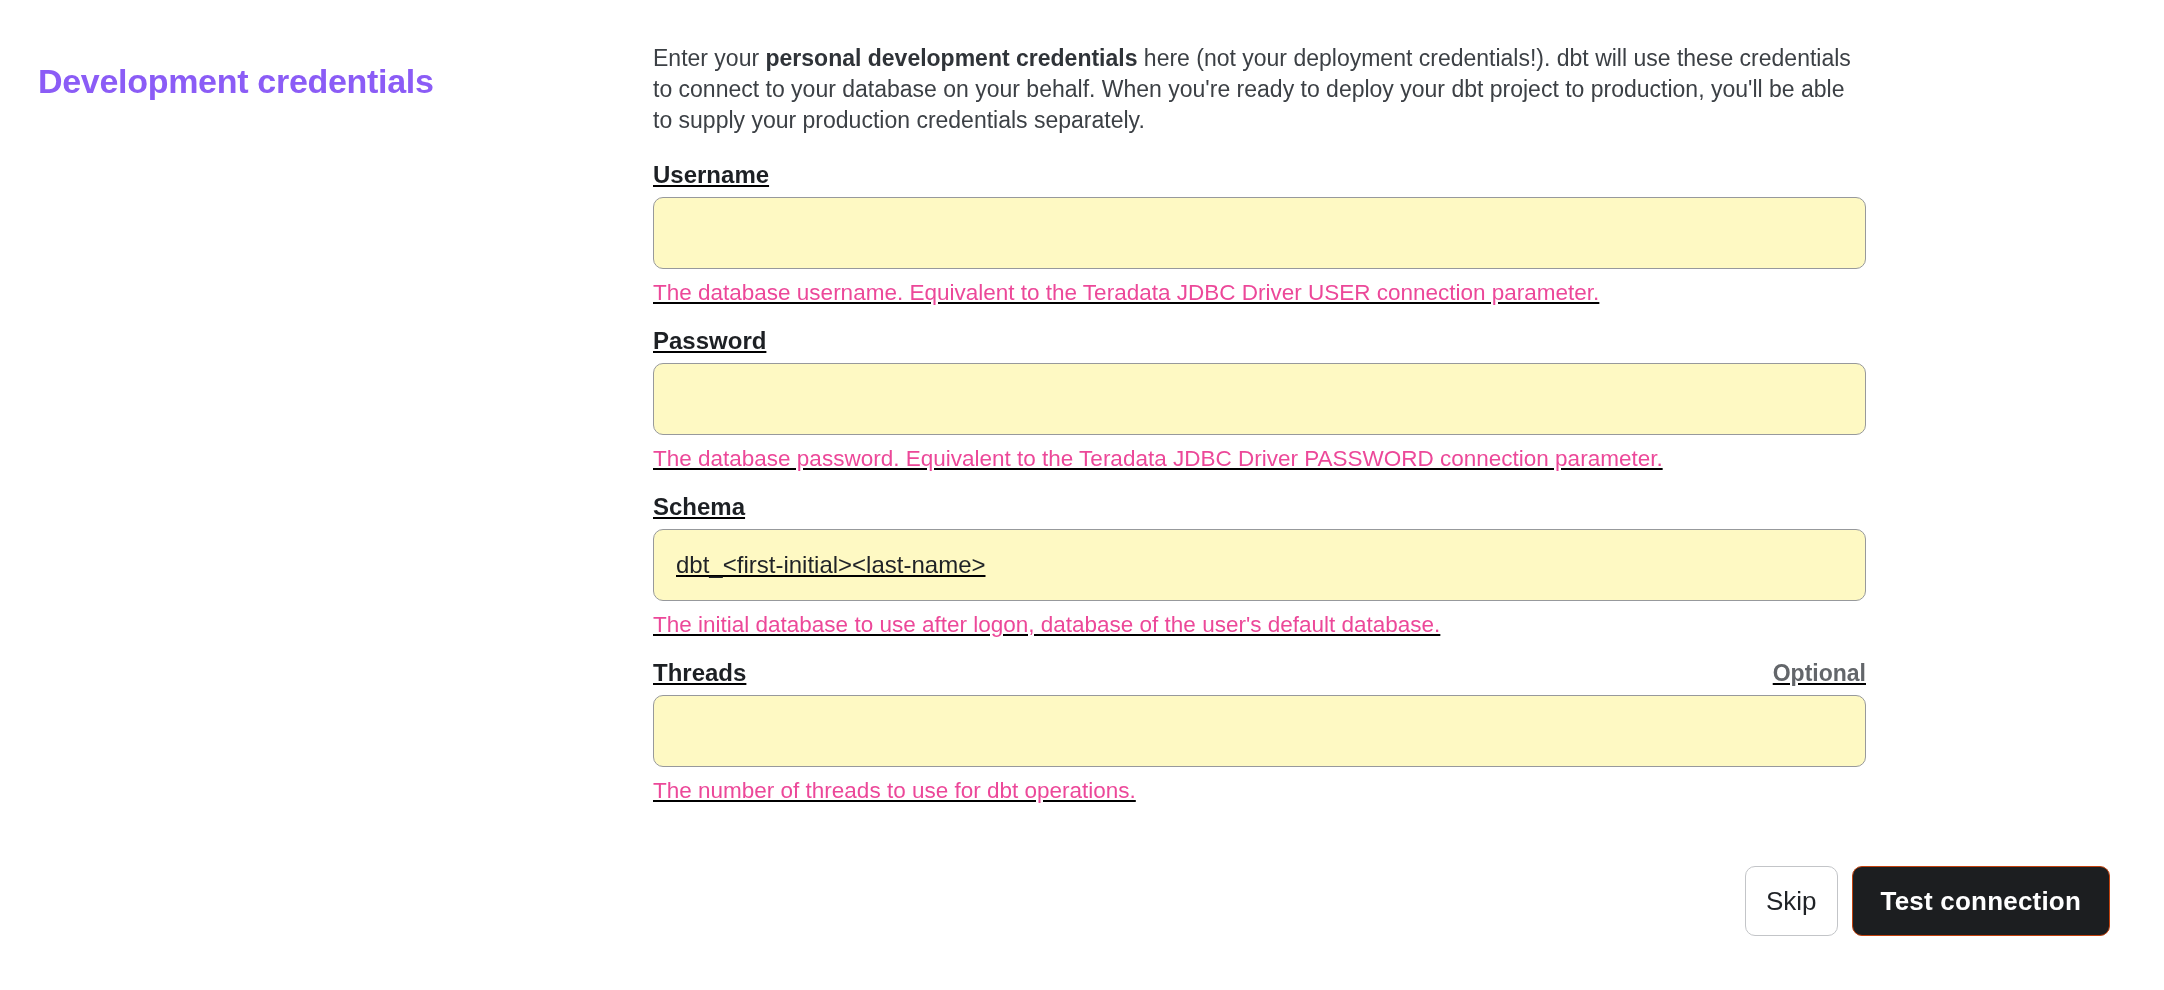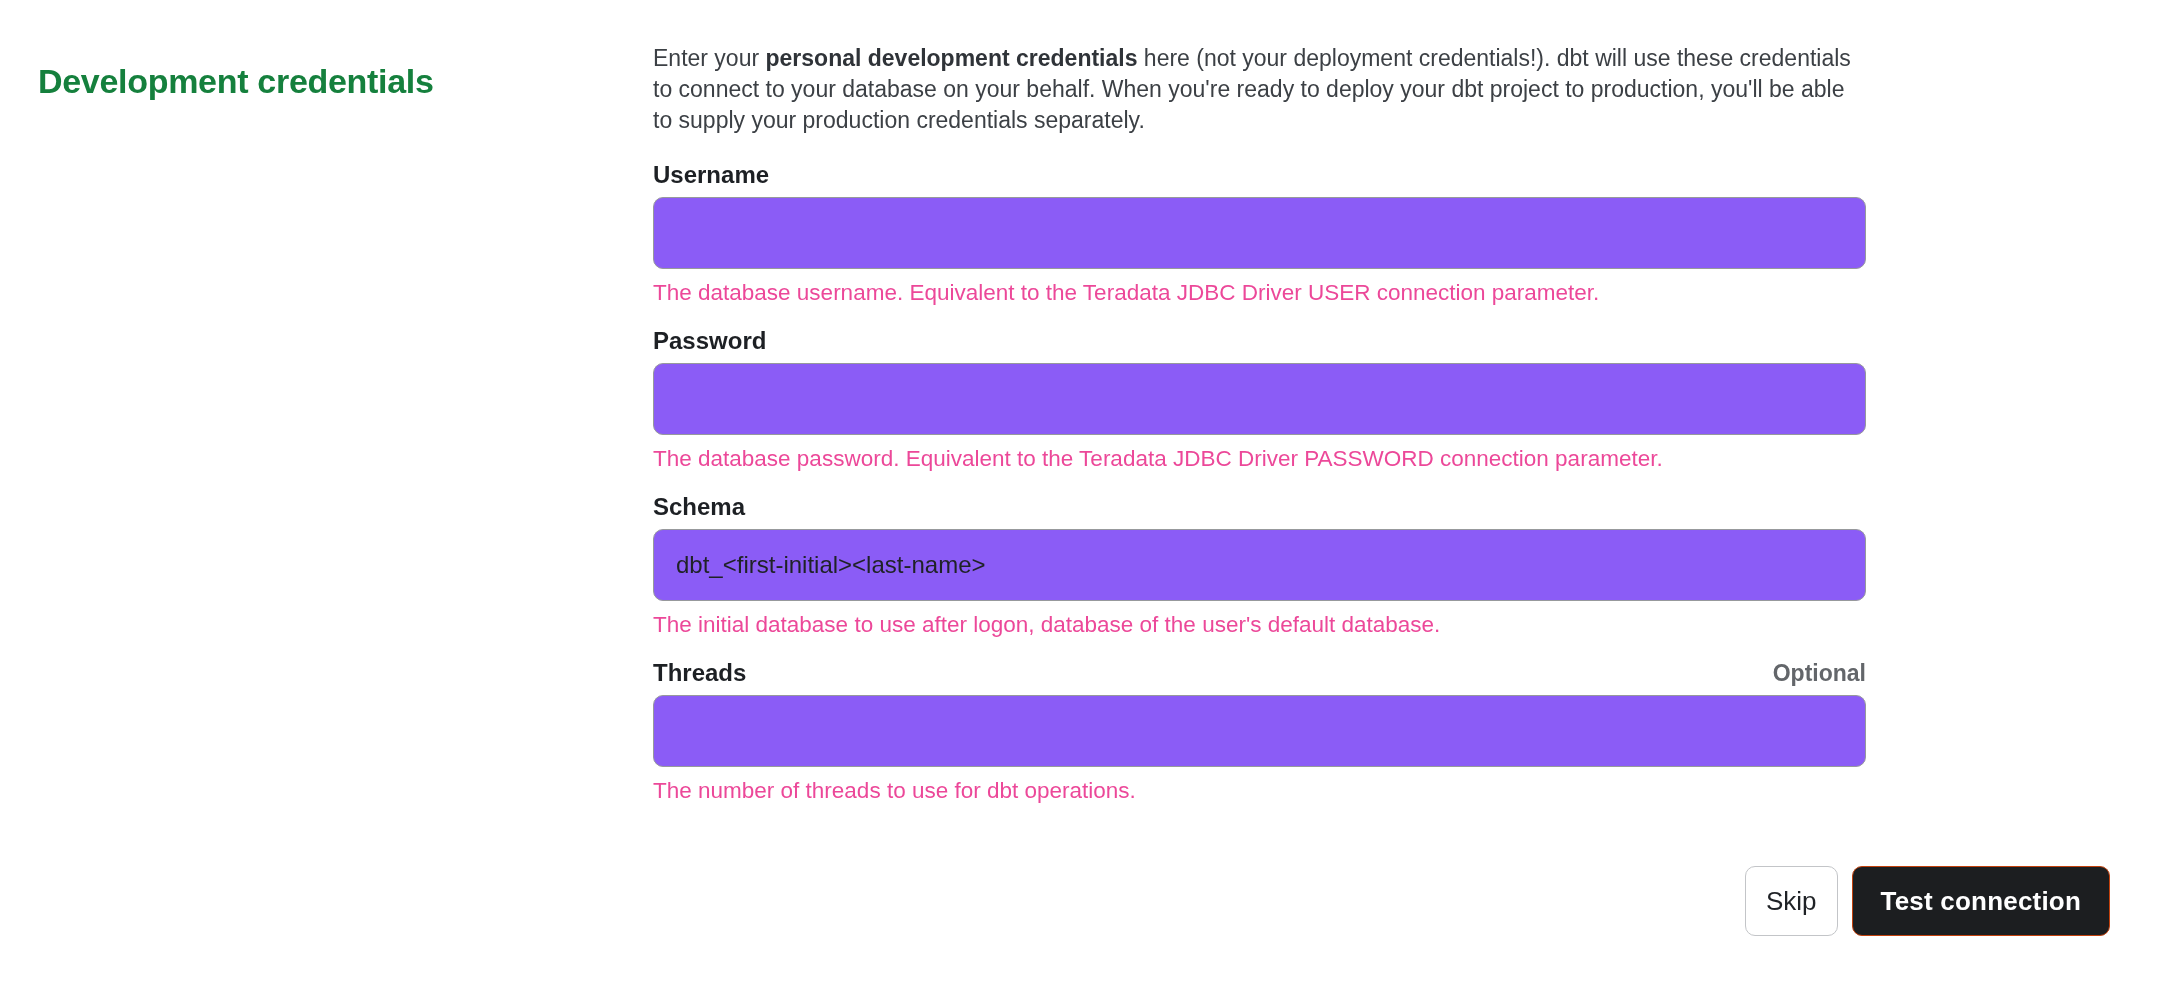--- a/index.html
+++ b/index.html
@@ -8,44 +8,44 @@
     width: 2164px; height: 990px;
     background: #ffffff;
     font-family: "Liberation Sans", sans-serif;
     overflow: hidden;
   }
   .page { position: relative; width: 2164px; height: 990px; background: #ffffff; }
 
   .page-title {
     position: absolute; left: 38px; top: 36px;
     font-size: 34px; line-height: 44px; font-weight: 700;
-    color: #15803d; letter-spacing: -0.3px;
+    color: #8b5cf6; letter-spacing: -0.3px;
   }
 
   .form-col { position: absolute; left: 653px; top: 33px; width: 1213px; }
 
   .intro {
     margin: 10px 0 26px; font-size: 23px; line-height: 31px;
     color: #3c4045;
   }
   .intro .bold-seg { font-weight: 700; color: #2f3338; }
 
-  .field { margin: 16px 0 22px; }
+  .field { margin: 16px 0 22px; text-decoration: underline; }
   .field-head {
     display: flex; justify-content: space-between; align-items: baseline;
     line-height: 26px; margin-bottom: 9px;
   }
   .field-label { font-size: 24px; font-weight: 700; color: #1d2024; }
   .optional-badge { font-size: 23px; font-weight: 600; color: #63666a; }
 
   .text-input {
     display: block; width: 100%; height: 72px;
     border: 1px solid #97999c; border-radius: 10px;
     padding: 0 22px; font-size: 24px; color: #1f2226;
-    background: #8b5cf6; outline: none; font-family: inherit;
+    background: #fef9c3; outline: none; font-family: inherit;
   }
   .help {
     margin: 10px 0 0; font-size: 22.5px; line-height: 27px;
     color: #ec4899;
   }
 
   .actions {
     position: absolute; top: 866px; right: 54px;
     display: flex; gap: 14px; align-items: flex-start;
   }

